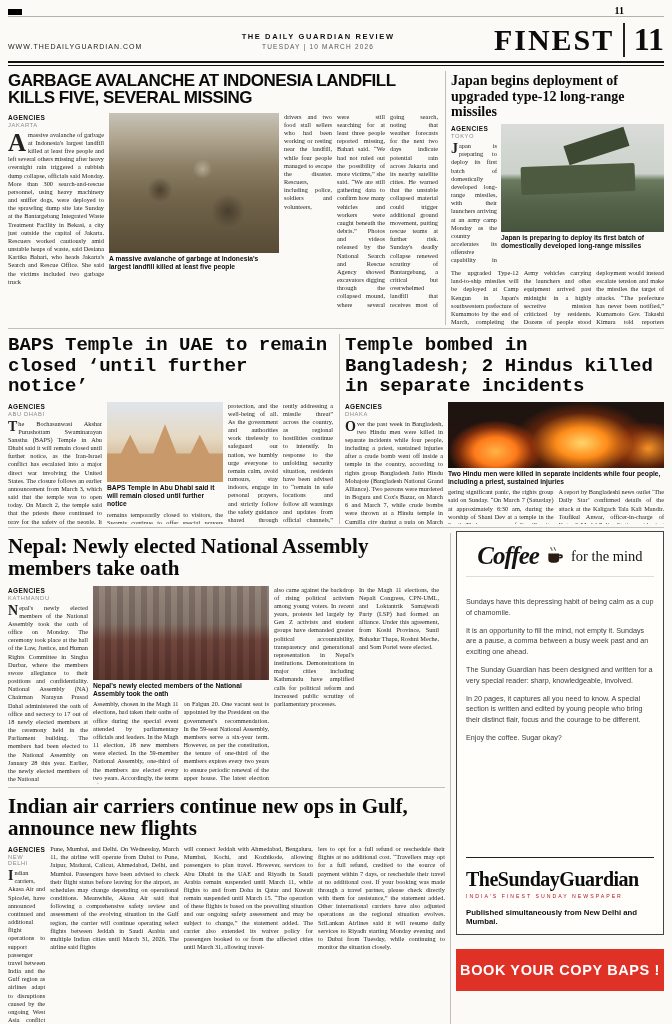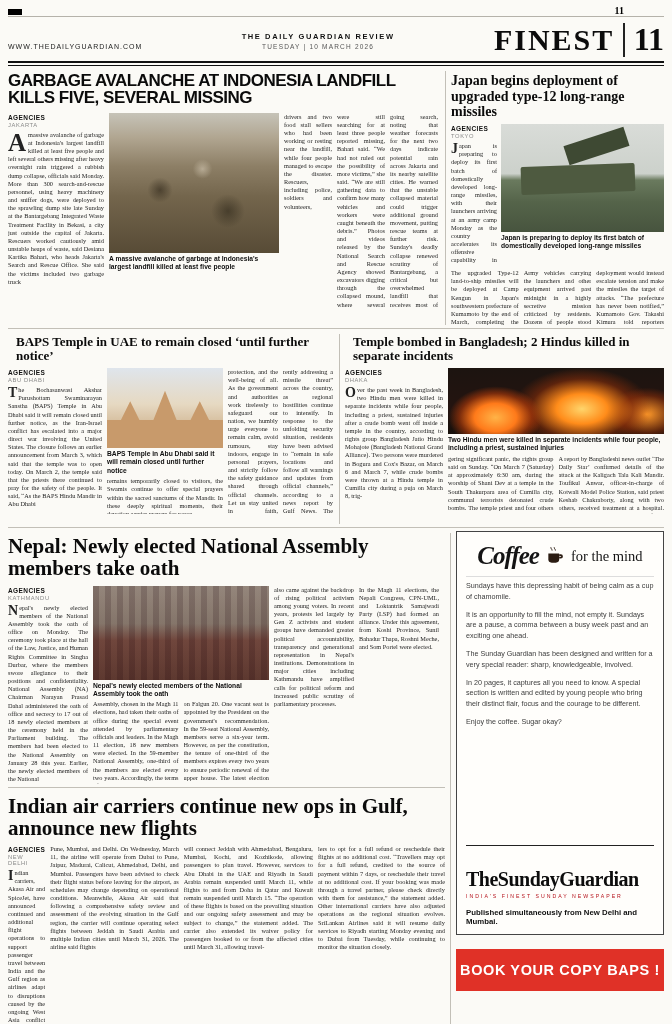--- a/index.html
+++ b/index.html
@@ -58,21 +58,21 @@
   .j-right { flex:1; }
   .j-photo { height:108px;
     background:linear-gradient(180deg,#d9dcd8 0%,#ccd1cb 46%,#6a7a5e 52%,#55644a 72%,#47543e 100%); }
   .launcher { position:absolute; left:12%; top:38%; width:70%; height:26%; background:#4e5a40; border-radius:2px; transform:rotate(-2deg); }
   .launcher::after { content:""; position:absolute; right:2%; top:-70%; width:55%; height:70%; background:#3e4933; transform:rotate(-16deg); transform-origin:left bottom; }
   .j-cols { display:flex; gap:5px; height:78px; margin-top:3px; overflow:hidden; }
   .j-cols .col { flex:1; }
   
   .row-b { height:192px; overflow:hidden; }
   .art-baps { width:326px; }
-  .hl-md { font-size:13px; font-weight:bold; line-height:1.08; color:#0b0b0b; margin:3px 8px 5px; }
+  .hl-md { font-size:19px; font-weight:bold; line-height:1.08; color:#0b0b0b; margin:3px 0 5px;font-family:Liberation Mono, monospace; }
   .b-body { display:flex; gap:5px; height:146px; overflow:hidden; }
   .b-c1 { width:94px; display:flex; flex-direction:column; }
   .b-mid { width:116px; display:flex; flex-direction:column; }
   .b-photo { height:80px;
     background:linear-gradient(180deg,#dfe5ec 0%,#e6d9c2 45%,#c09a6e 100%); }
   .temple-sil { position:absolute; inset:auto 0 0 0; height:78%; background:#c89a6b;
     clip-path:polygon(0% 100%,0% 55%,12% 55%,20% 25%,28% 55%,40% 55%,50% 8%,60% 55%,72% 55%,80% 25%,88% 55%,100% 55%,100% 100%); }
   .b-midtext { flex:1; margin-top:2px; }
   .b-cn { width:50px; }
   .art-bang { flex:1; }
@@ -103,23 +103,23 @@
   .n-cn { width:80px; }
   .a-body { display:flex; gap:5px; flex:1; overflow:hidden; }
   .a-body .acol { flex:1; display:flex; flex-direction:column; }
   
   .bot-right { flex:1; display:flex; flex-direction:column; }
   .ad-box { border:1px solid #444; background:#fffefb; height:404px; padding:10px 9px 8px; display:flex; flex-direction:column; }
   .ad-header { display:flex; align-items:center; justify-content:center; gap:6px; padding-bottom:6px; border-bottom:1px solid #ddd; }
   .ad-coffee { font-size:25px; font-style:italic; font-weight:bold; letter-spacing:-1px; color:#141414; }
   .cup-icon { width:20px; height:20px; flex:0 0 auto; }
   .ad-mind { font-size:14.5px; color:#141414; }
-  .ad-paras { flex:1; margin-top:4px; display:flex; flex-direction:column; gap:7px; overflow:hidden; }
+  .ad-paras { flex:1; margin-top:20px; display:flex; flex-direction:column; gap:7px; overflow:hidden; }
   .ad-paras p { font-family:"Liberation Sans",sans-serif; font-size:7.2px; line-height:1.5; color:#3c3c3c; }
-  .ad-logo-block { border-top:1px solid #222; padding-top:22px; text-align:left; }
+  .ad-logo-block { border-top:1px solid #222; padding-top:10px; text-align:left; }
   .ad-logo { font-size:20px; font-weight:bold; letter-spacing:-0.5px; color:#0d0d0d; }
   .ad-tagline { font-family:"Liberation Sans",sans-serif; font-size:5.2px; letter-spacing:2px; color:#b5121b; margin-top:2px; }
   .ad-published { font-family:"Liberation Sans",sans-serif; font-size:7.8px; font-weight:bold; color:#111; margin-top:9px; }
   .banner { margin-top:14px; background:#e03127; color:#fff; font-family:"Liberation Sans",sans-serif;
     font-weight:bold; font-size:14.5px; letter-spacing:.6px; text-align:center; padding:13px 0; }
 </style>
 </head>
 <body>
 
 <div class="page">

